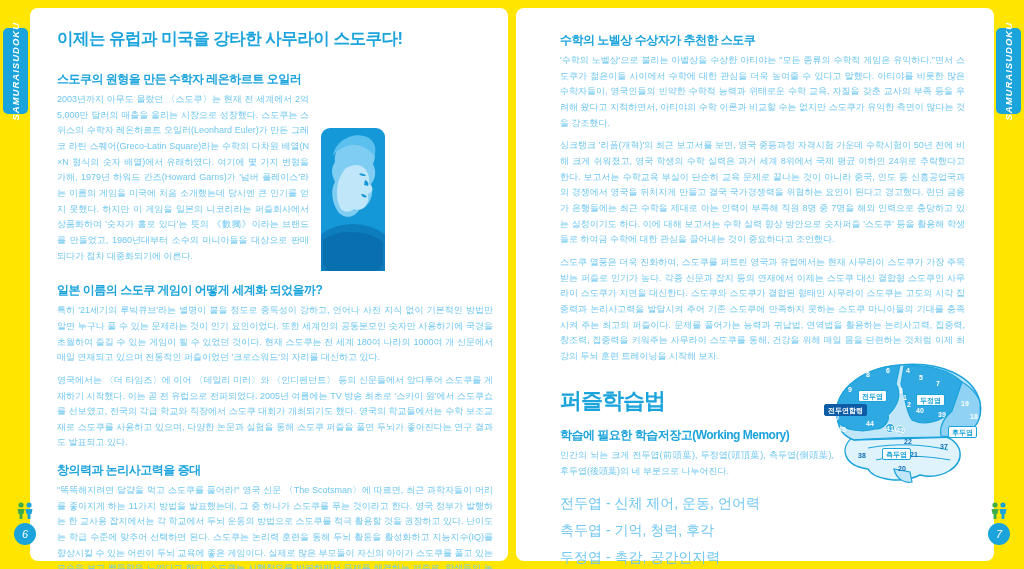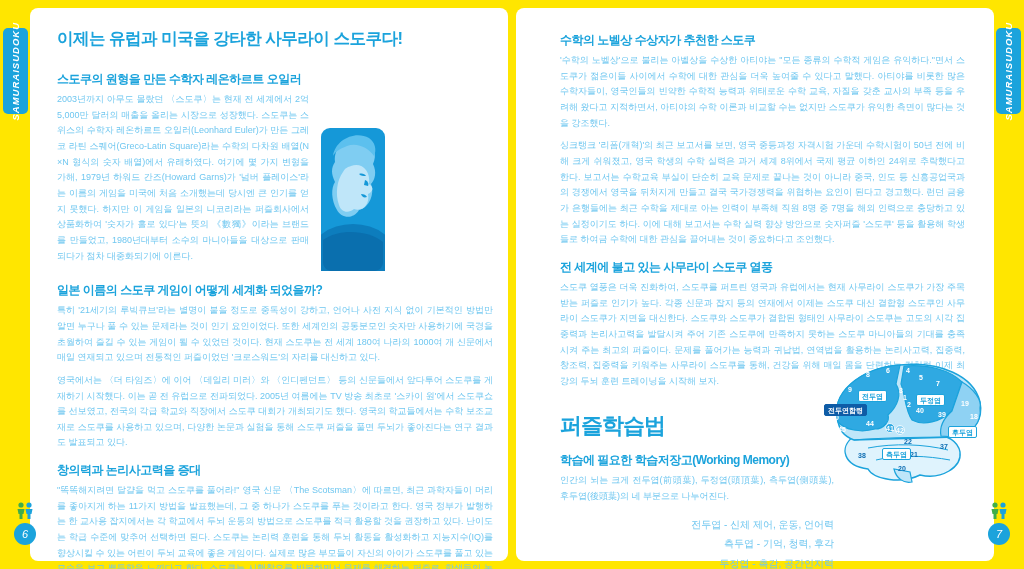--- a/index.html
+++ b/index.html
@@ -54,21 +54,21 @@
   }
   .sec1-row{display:flex;align-items:flex-end;}
   .sec1-col{width:252px;flex:none;}
   .portrait-wrap{margin-left:12px;flex:none;line-height:0;}
 
   .big-head{
     color:#1ba3dc;font-weight:bold;font-size:22px;letter-spacing:-1px;
     margin:22px 0 10px 0;
   }
   .wm-col{width:274px;}
-  .lobe-line{color:#70c7f0;font-size:10px;line-height:1.95;word-break:keep-all;text-align:right;}
+  .lobe-line{color:#70c7f0;font-size:14px;line-height:1.95;word-break:keep-all;}
 
   
   .brain{position:absolute;left:308px;top:350px;width:166px;height:132px;}
   .brain svg{position:absolute;left:0;top:0;}
   .bnum{
     position:absolute;font-size:7px;font-weight:bold;color:#ffffff;
     transform:translate(-50%,-50%);
   }
   .bnum.blue{color:#0e6db3;}
   .chip{
@@ -117,21 +117,20 @@
 
   <div class="sec-head">창의력과 논리사고력을 증대</div>
   <p class="body-txt">"똑똑해지려면 달걀을 먹고 스도쿠를 풀어라!" 영국 신문 〈The Scotsman〉에 따르면, 최근 과학자들이 머리를 좋아지게 하는 11가지 방법을 발표했는데, 그 중 하나가 스도쿠를 푸는 것이라고 한다. 영국 정부가 발행하는 한 교사용 잡지에서는 각 학교에서 두뇌 운동의 방법으로 스도쿠를 적극 활용할 것을 권장하고 있다. 난이도는 학급 수준에 맞추어 선택하면 된다. 스도쿠는 논리력 훈련을 통해 두뇌 활동을 활성화하고 지능지수(IQ)를 향상시킬 수 있는 어린이 두뇌 교육에 좋은 게임이다. 실제로 많은 부모들이 자신의 아이가 스도쿠를 풀고 있는 모습을 보고 뿌듯함을 느낀다고 한다. 스도쿠는 시행착오를 반복하면서 문제를 해결하는 퍼즐로, 학생들의 논리적인 사고력과 창의적인 사고력을 기르는 데 많은 도움을 줄 것이다.</p>
 </div>
 
 <div class="page page-right">
   <div class="sec-head" style="margin-top:0;">수학의 노벨상 수상자가 추천한 스도쿠</div>
   <p class="body-txt">'수학의 노벨상'으로 불리는 아벨상을 수상한 아티야는 "모든 종류의 수학적 게임은 유익하다."면서 스도쿠가 젊은이들 사이에서 수학에 대한 관심을 더욱 높여줄 수 있다고 말했다. 아티야를 비롯한 많은 수학자들이, 영국인들의 빈약한 수학적 능력과 위태로운 수학 교육, 자질을 갖춘 교사의 부족 등을 우려해 왔다고 지적하면서, 아티야의 수학 이론과 비교할 수는 없지만 스도쿠가 유익한 측면이 많다는 것을 강조했다.</p>
   <p class="body-txt">싱크탱크 '리폼(개혁)'의 최근 보고서를 보면, 영국 중등과정 자격시험 가운데 수학시험이 50년 전에 비해 크게 쉬워졌고, 영국 학생의 수학 실력은 과거 세계 8위에서 국제 평균 이하인 24위로 추락했다고 한다. 보고서는 수학교육 부실이 단순히 교육 문제로 끝나는 것이 아니라 중국, 인도 등 신흥공업국과의 경쟁에서 영국을 뒤처지게 만들고 결국 국가경쟁력을 위협하는 요인이 된다고 경고했다. 런던 금융가 은행들에는 최근 수학을 제대로 아는 인력이 부족해 직원 8명 중 7명을 해외 인력으로 충당하고 있는 실정이기도 하다. 이에 대해 보고서는 수학 실력 향상 방안으로 숫자퍼즐 '스도쿠' 등을 활용해 학생들로 하여금 수학에 대한 관심을 끌어내는 것이 중요하다고 조언했다.</p>
 
-  <div class="sec-head">전 세계에 불고 있는 사무라이 스도쿠 열풍</div>
   <p class="body-txt">스도쿠 열풍은 더욱 진화하여, 스도쿠를 퍼트린 영국과 유럽에서는 현재 사무라이 스도쿠가 가장 주목받는 퍼즐로 인기가 높다. 각종 신문과 잡지 등의 연재에서 이제는 스도쿠 대신 결합형 스도쿠인 사무라이 스도쿠가 지면을 대신한다. 스도쿠와 스도쿠가 결합된 형태인 사무라이 스도쿠는 고도의 시각 집중력과 논리사고력을 발달시켜 주어 기존 스도쿠에 만족하지 못하는 스도쿠 마니아들의 기대를 충족시켜 주는 최고의 퍼즐이다. 문제를 풀어가는 능력과 귀납법, 연역법을 활용하는 논리사고력, 집중력, 창조력, 집중력을 키워주는 사무라이 스도쿠를 통해, 건강을 위해 매일 몸을 단련하는 것처럼 이제 최강의 두뇌 훈련 트레이닝을 시작해 보자.</p>
 
   <div class="big-head">퍼즐학습법</div>
 
   <div class="wm-col">
     <div class="sec-head">학습에 필요한 학습저장고(Working Memory)</div>
     <p class="body-txt">인간의 뇌는 크게 전두엽(前頭葉), 두정엽(頭頂葉), 측두엽(側頭葉), 후두엽(後頭葉)의 네 부분으로 나누어진다.</p>
     <div style="margin-top:10px;">
       <div class="lobe-line">전두엽 - 신체 제어, 운동, 언어력</div>
       <div class="lobe-line">측두엽 - 기억, 청력, 후각</div>

